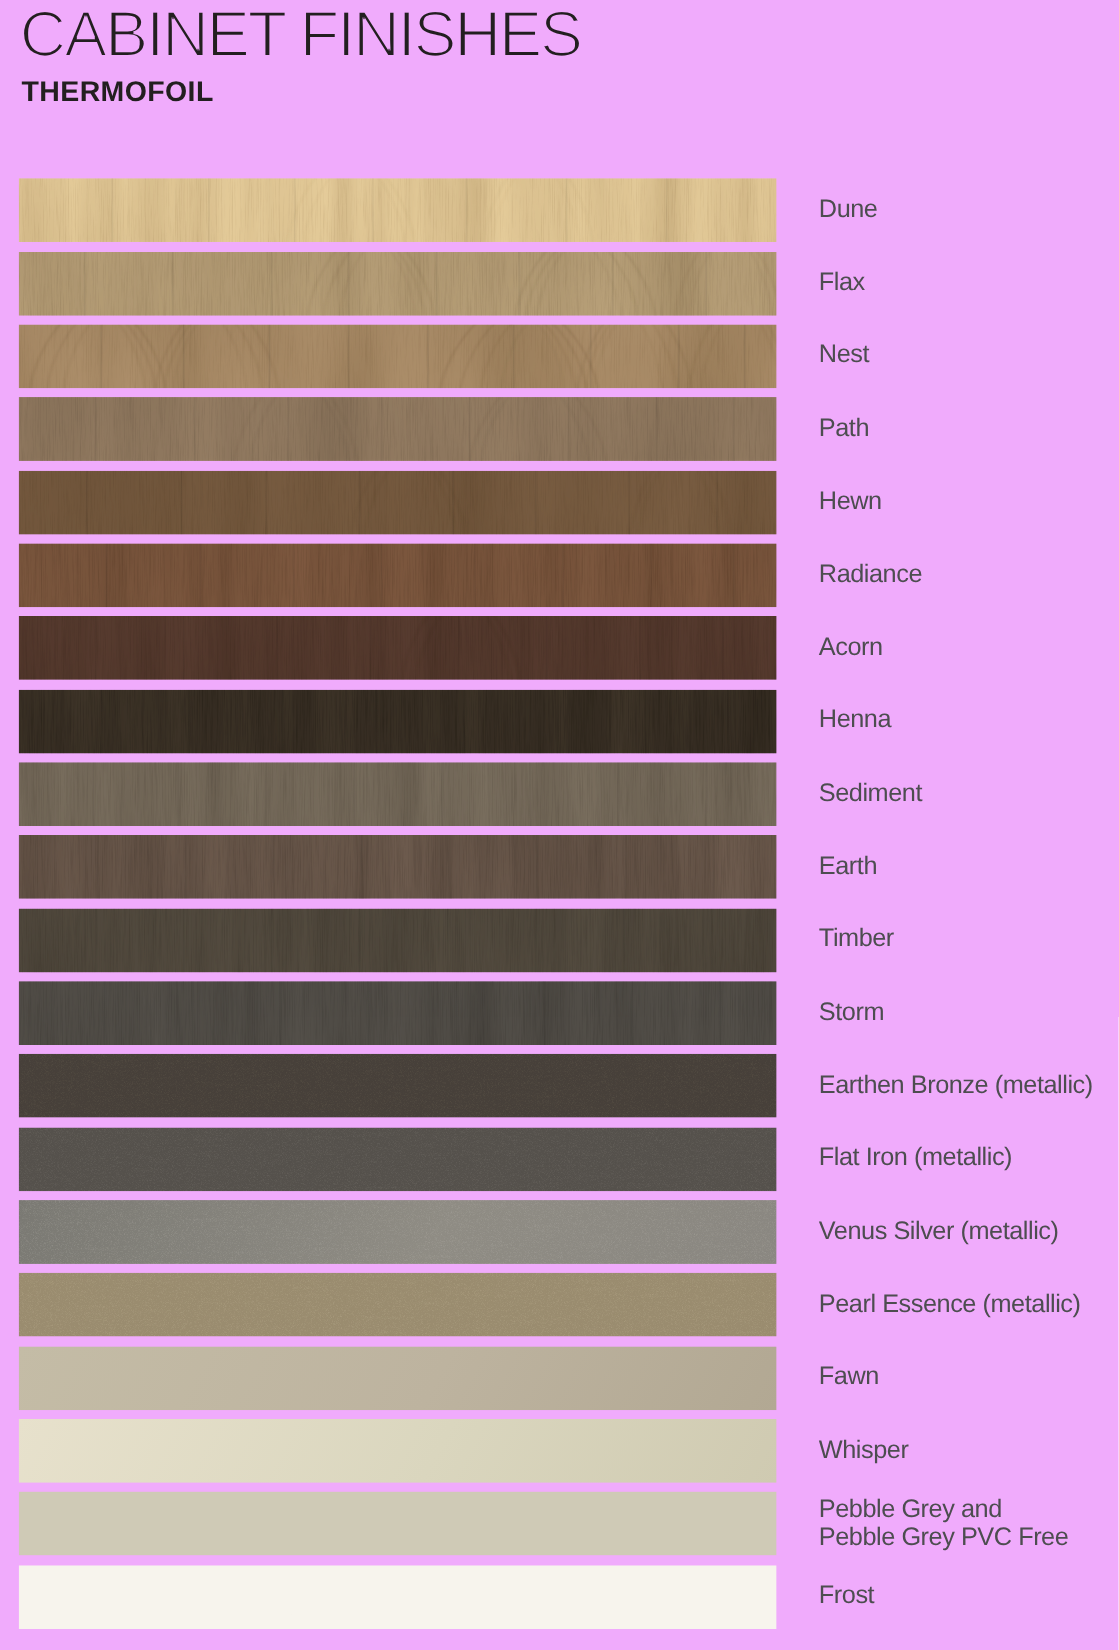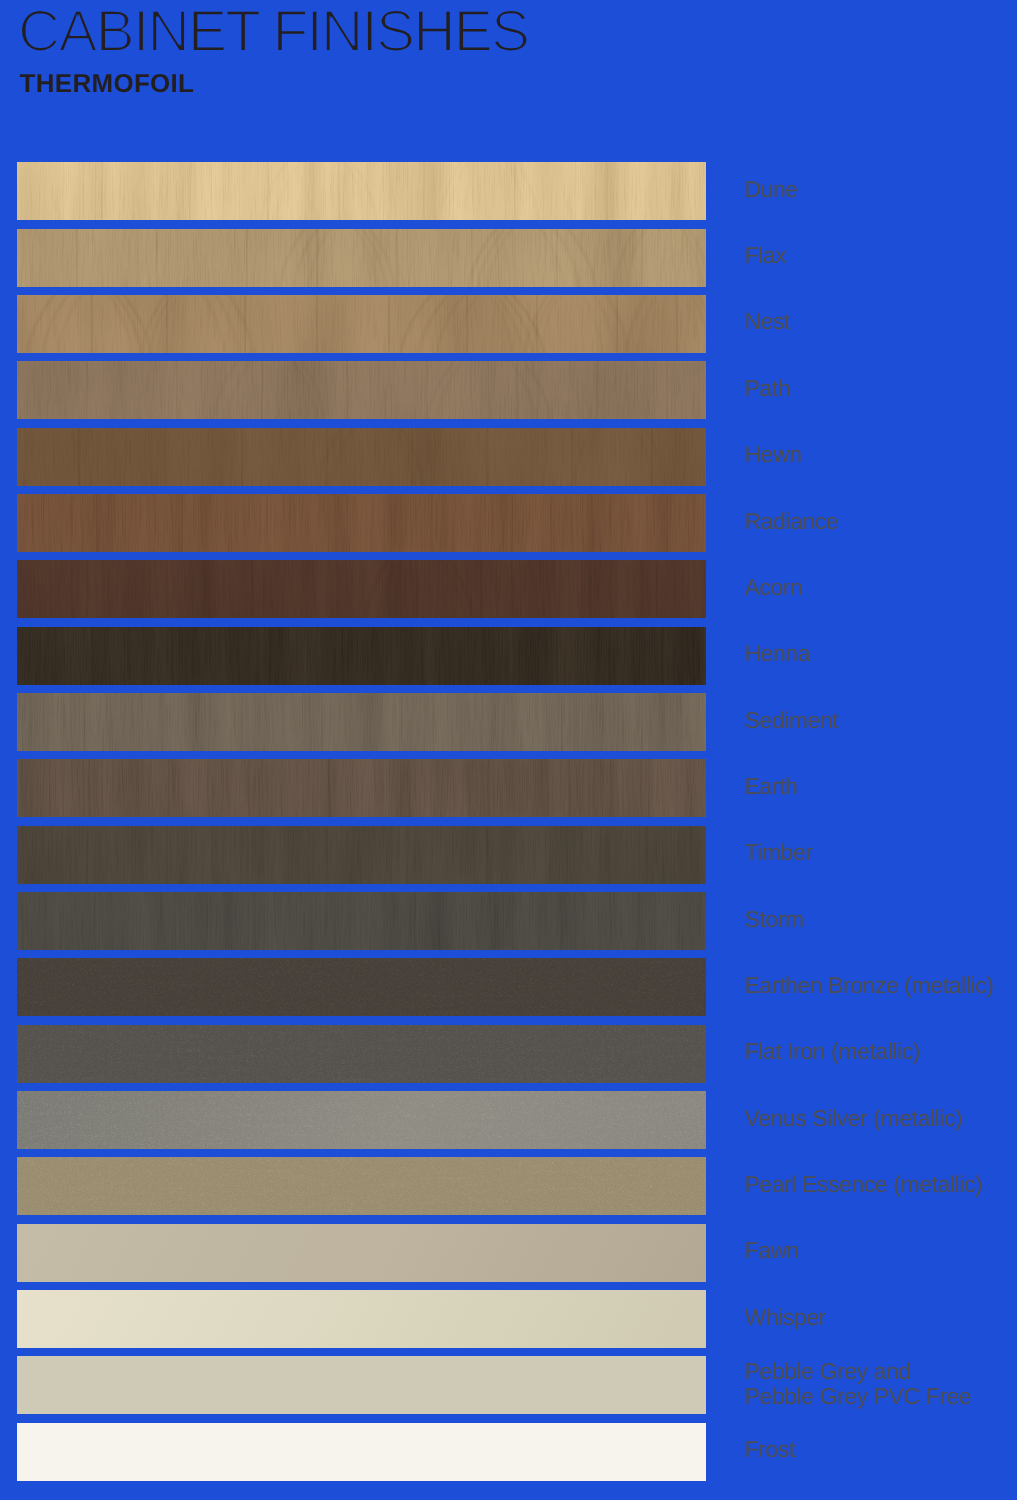--- a/index.html
+++ b/index.html
@@ -1,18 +1,18 @@
 <!DOCTYPE html>
 <html><head>
 <meta charset="utf-8">
 <style>
   html,body{margin:0;padding:0;background:#ffffff;}
   body{width:1017px;height:1500px;font-family:"Liberation Sans",sans-serif;
        -webkit-font-smoothing:antialiased;text-rendering:geometricPrecision;}
-  .page{position:relative;width:1017px;height:1500px;overflow:hidden;background:#1d4ed8;}
+  .page{position:relative;width:1017px;height:1500px;overflow:hidden;background:#f0abfc;}
   .title-svg{position:absolute;left:0;top:0;opacity:0.999;}
   .title{font-family:"Liberation Sans",sans-serif;font-size:58.6px;font-weight:400;letter-spacing:-1.82px;fill:#231f20;}
   .subtitle-svg{position:absolute;left:0;top:69.2px;opacity:0.999;}
   .subtitle{font-family:"Liberation Sans",sans-serif;font-size:25.9px;font-weight:700;letter-spacing:0.35px;fill:#231f20;}
   .rows{position:absolute;left:0;top:0;width:1017px;height:1500px;}
   .row{position:absolute;left:0;width:1017px;height:58px;}
   .sw{position:absolute;left:17px;top:0;width:689px;height:58px;overflow:hidden;}
   .sw .base{position:absolute;left:0;top:0;right:0;bottom:0;}
   .sw .tex{position:absolute;left:0;top:0;width:689px;height:58px;}
   .sw .planks{position:absolute;left:0;top:0;width:689px;height:58px;}

